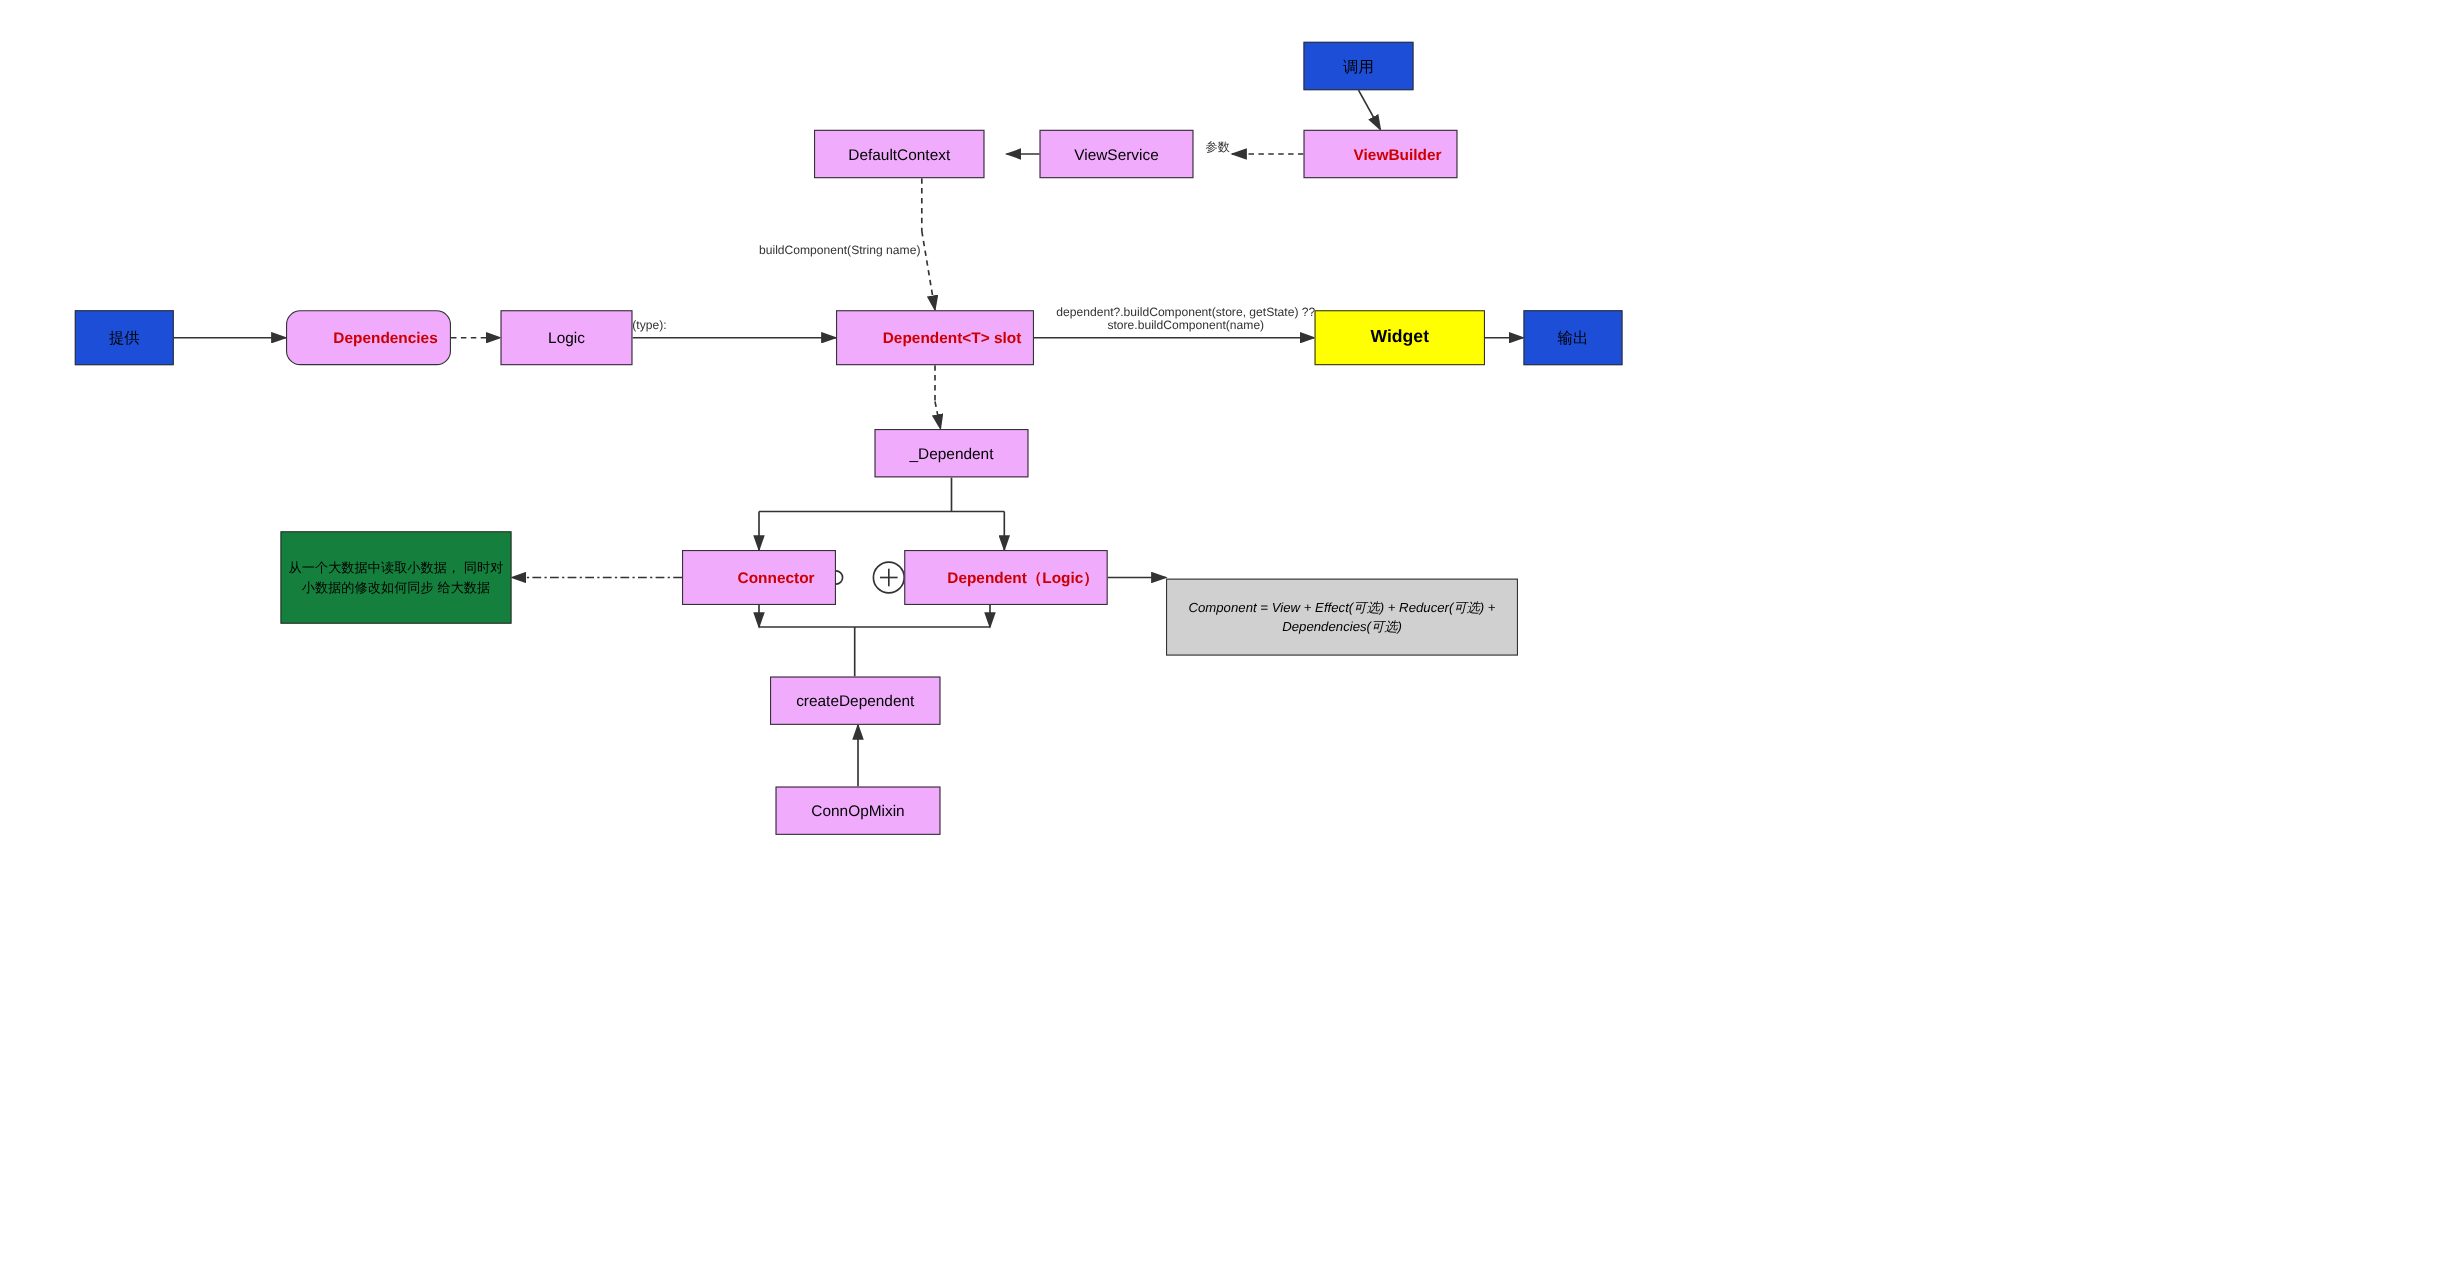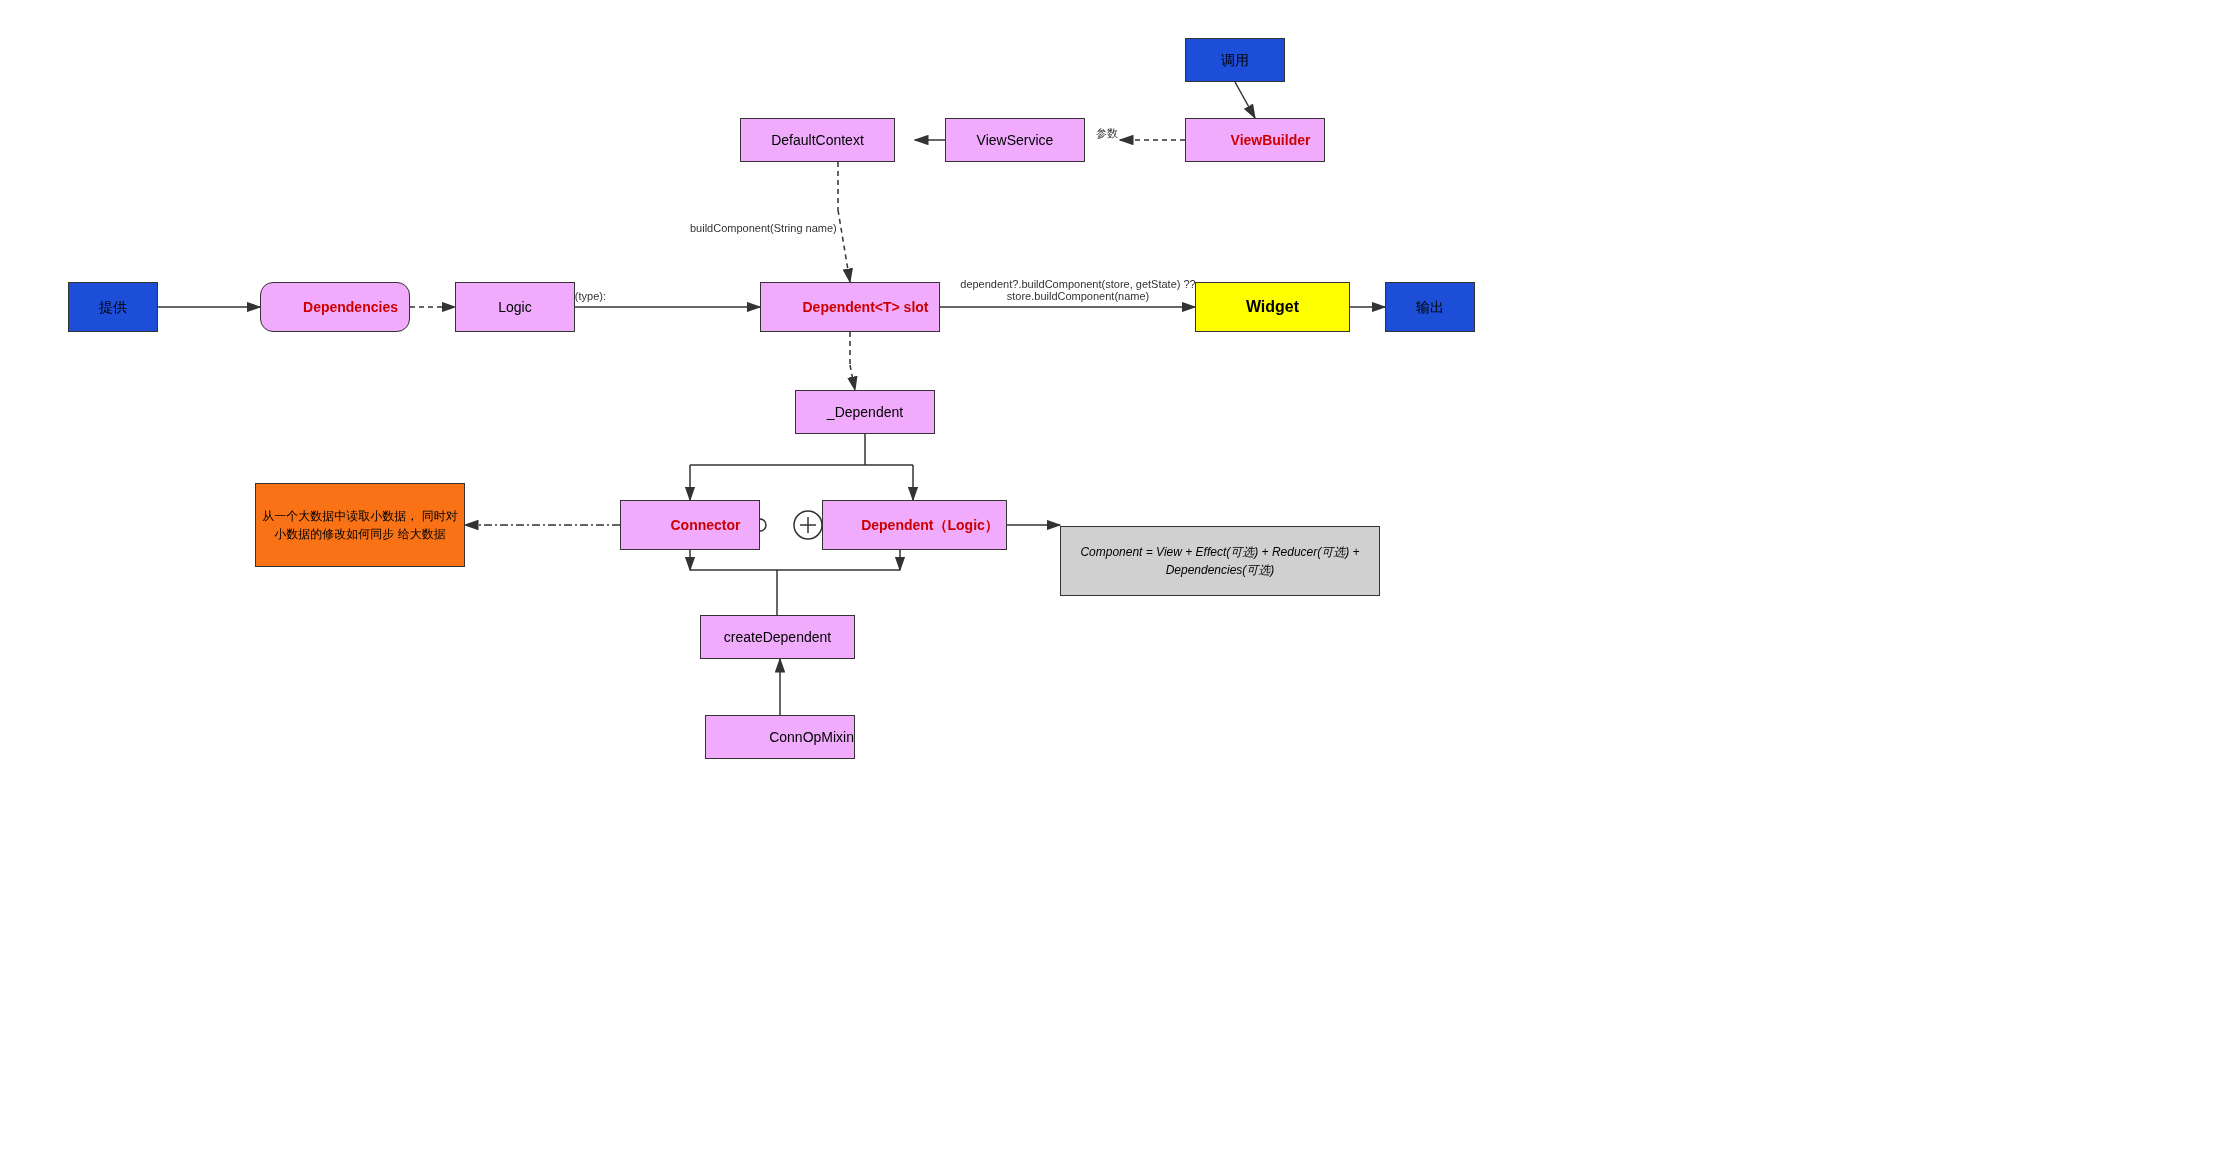--- a/index.html
+++ b/index.html
@@ -25,21 +25,21 @@
       align-items: center;
       justify-content: center;
       text-align: center;
       font-size: 14px;
       line-height: 1.3;
     }
     .box.red-text { color: #cc0000; font-weight: bold; padding-left: 31px; }
     .box.gray-fill { background: #1d4ed8; }
     .box.yellow-fill { background: #ffff00; font-weight: bold; font-size: 16px; }
     .box.italic-gray { background: #d0d0d0; font-style: italic; font-size: 12px; margin-top: 36px; }
-    .box.note-box { background: #f97316; font-size: 12px; }
+    .box.note-box { background: #15803d; font-size: 12px; }
     svg.arrows {
       position: absolute;
       top: 0; left: 0;
       width: 2236px;
       height: 1149px;
       pointer-events: none;
     }
     .label-text {
       position: absolute;
       font-size: 11px;
@@ -176,21 +176,21 @@
   </div>
 
   <div class="box red-text" style="left:822px; top:500px; width:185px; height:50px;">
     <span>Dependent（Logic）</span>
   </div>
 
   <div class="box" style="left:700px; top:615px; width:155px; height:44px;">
     <span>createDependent</span>
   </div>
 
-  <div class="box" style="left:705px; top:715px; width:150px; height:44px;justify-content:flex-end;">
+  <div class="box" style="left:705px; top:715px; width:150px; height:44px;">
     <span>ConnOpMixin</span>
   </div>
 
   <div class="box note-box" style="left:255px; top:483px; width:210px; height:84px; padding:6px; font-size:12px; line-height:1.5; text-align:center;">
     <span>从一个大数据中读取小数据，
 同时对小数据的修改如何同步
 给大数据</span>
   </div>
 
   <div class="box italic-gray" style="left:1060px; top:490px; width:320px; height:70px; padding:8px; font-size:12px; font-style:italic; line-height:1.5; text-align:center;">

